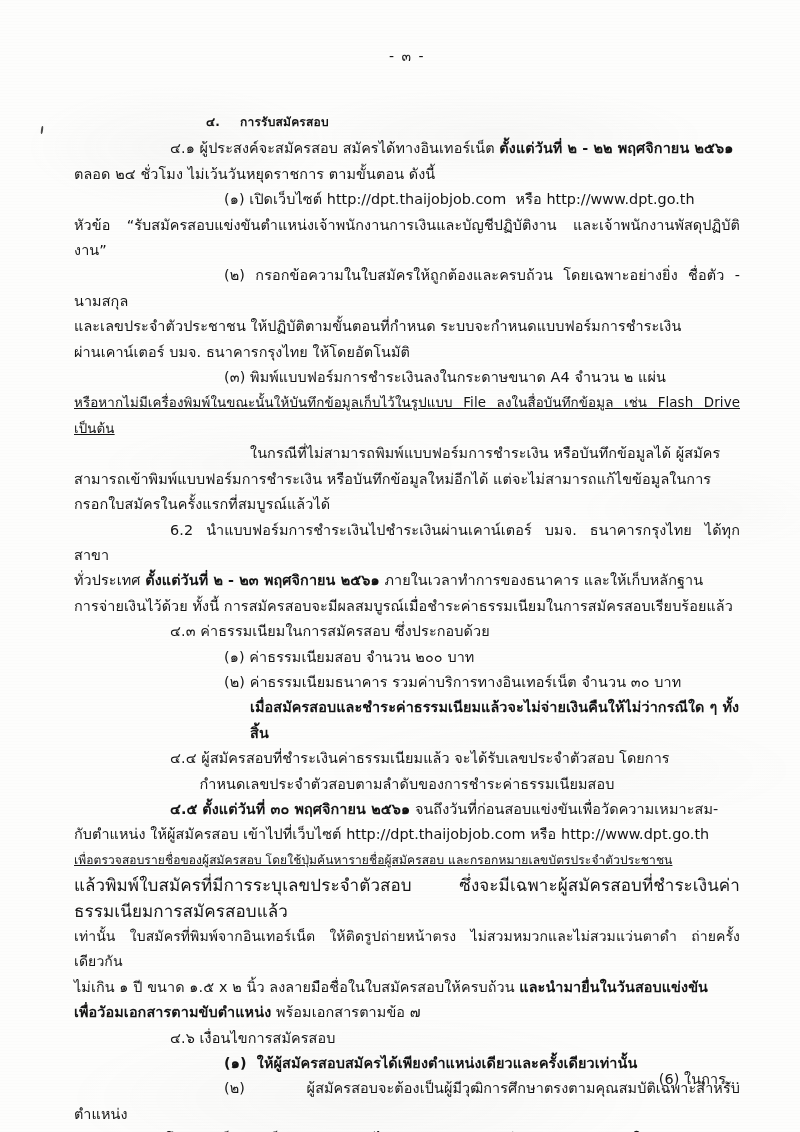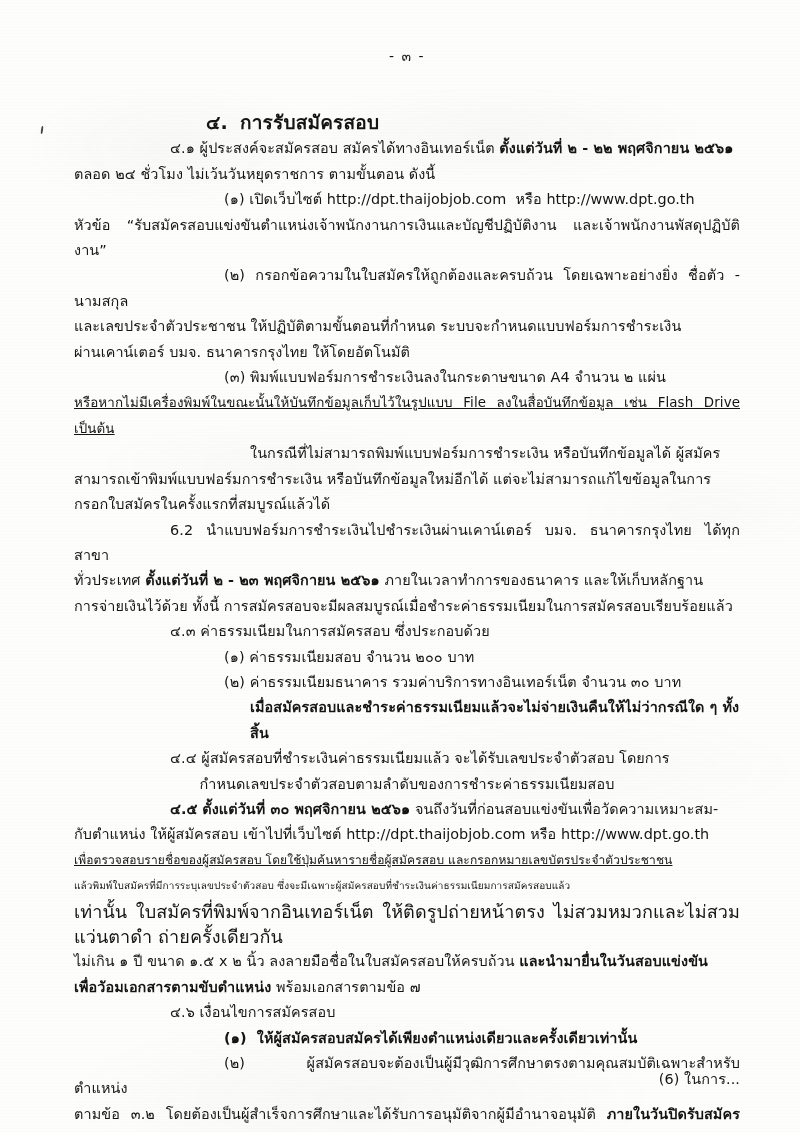--- a/index.html
+++ b/index.html
@@ -71,21 +71,21 @@
     margin: 0;
     text-align: justify;
     text-justify: inter-character;
   }
   .para + .para { margin-top: 0; }
 
   .heading-line {
     margin: 0 0 1px 0;
     padding-left: 132px;
     font-weight: bold;
-    font-size: 19px;
+    font-size: 12px;
     letter-spacing: .2px;
   }
   .heading-line .num { display: inline-block; width: 34px; }
 
   
   .ind-1 { text-indent: 96px; }    
   .ind-2 { text-indent: 150px; }   
   .ind-3 { text-indent: 176px; }
   .ind-flat { text-indent: 0; }
 
@@ -218,22 +218,22 @@
       <b>ตั้งแต่วันที่ ๓๐ พฤศจิกายน ๒๕๖๑</b>
       <span>จนถึงวันที่ก่อนสอบแข่งขันเพื่อวัดความเหมาะสม-</span>
     </p>
     <p class="para ind-flat">
       <span>กับตำแหน่ง ให้ผู้สมัครสอบ เข้าไปที่เว็บไซต์</span>
       <span class="url">http://dpt.thaijobjob.com</span>
       <span>หรือ</span>
       <span class="url">http://www.dpt.go.th</span>
     </p>
     <p class="para ind-flat" style="font-size:12px;text-decoration:underline;">เพื่อตรวจสอบรายชื่อของผู้สมัครสอบ โดยใช้ปุ่มค้นหารายชื่อผู้สมัครสอบ และกรอกหมายเลขบัตรประจำตัวประชาชน</p>
-    <p class="para ind-flat" style="font-size:10px;">แล้วพิมพ์ใบสมัครที่มีการระบุเลขประจำตัวสอบ ซึ่งจะมีเฉพาะผู้สมัครสอบที่ชำระเงินค่าธรรมเนียมการสมัครสอบแล้ว</p>
-    <p class="para ind-flat" style="font-size:18px;">เท่านั้น ใบสมัครที่พิมพ์จากอินเทอร์เน็ต ให้ติดรูปถ่ายหน้าตรง ไม่สวมหมวกและไม่สวมแว่นตาดำ ถ่ายครั้งเดียวกัน</p>
+    <p class="para ind-flat" style="font-size:17px;">แล้วพิมพ์ใบสมัครที่มีการระบุเลขประจำตัวสอบ ซึ่งจะมีเฉพาะผู้สมัครสอบที่ชำระเงินค่าธรรมเนียมการสมัครสอบแล้ว</p>
+    <p class="para ind-flat" style="font-size:14px;">เท่านั้น ใบสมัครที่พิมพ์จากอินเทอร์เน็ต ให้ติดรูปถ่ายหน้าตรง ไม่สวมหมวกและไม่สวมแว่นตาดำ ถ่ายครั้งเดียวกัน</p>
     <p class="para ind-flat">
       <span>ไม่เกิน ๑ ปี ขนาด ๑.๕ x ๒ นิ้ว ลงลายมือชื่อในใบสมัครสอบให้ครบถ้วน</span>
       <b>และนำมายื่นในวันสอบแข่งขัน</b>
     </p>
     <p class="para ind-flat" style="text-align:left;">
       <b>เพื่อวัอมเอกสารตามขับตำแหน่ง</b>
       <span>พร้อมเอกสารตามข้อ ๗</span>
     </p>
 
     <p class="line-indent-1">

